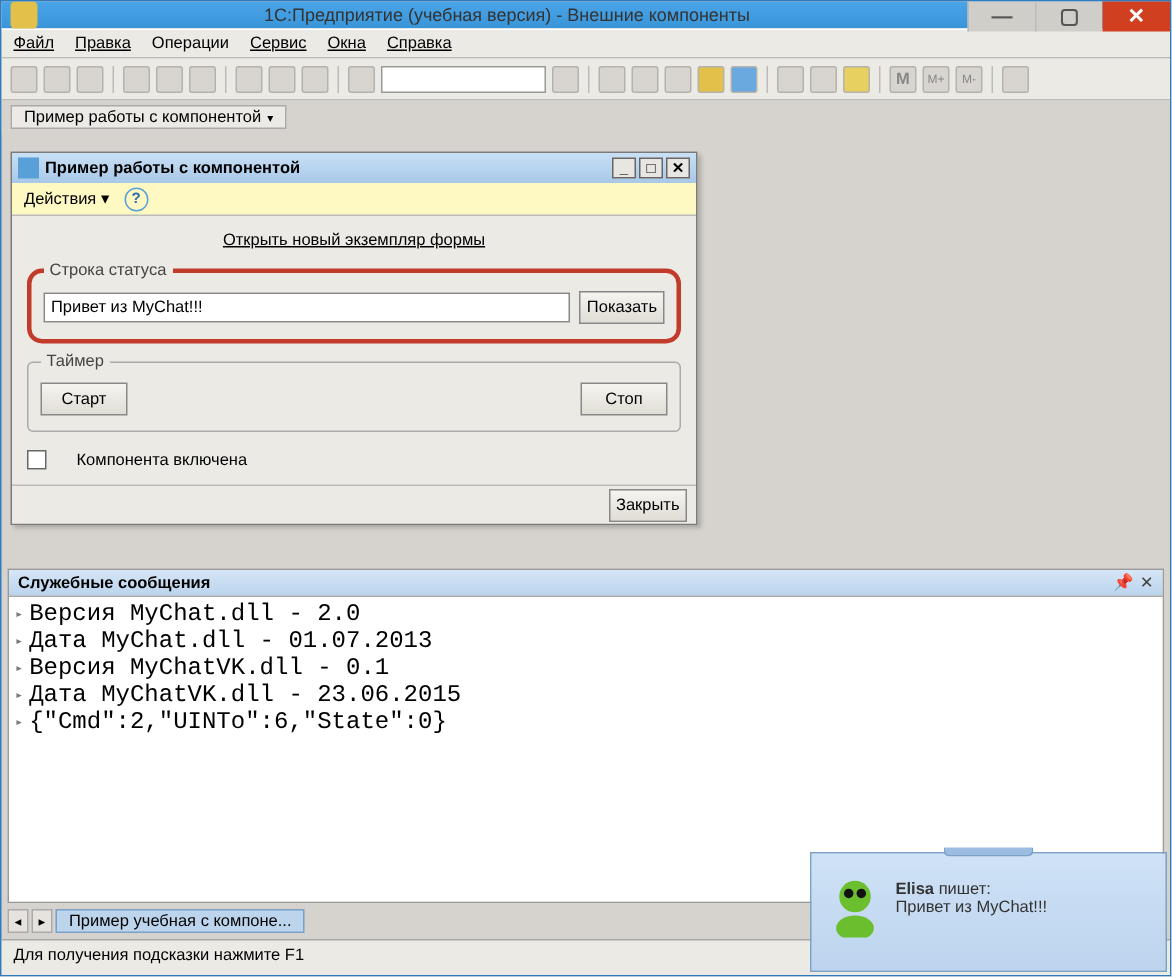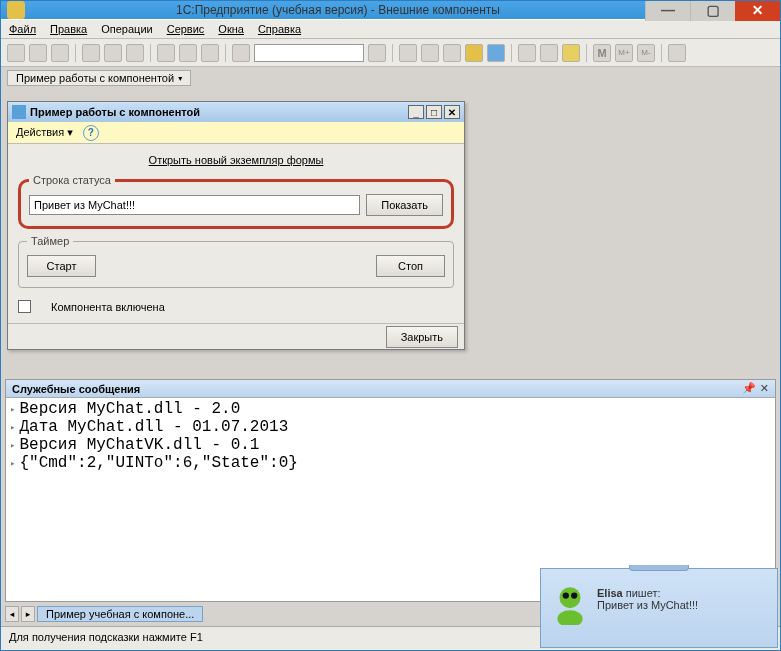--- a/index.html
+++ b/index.html
@@ -30,22 +30,22 @@
   .child-bar .act { padding:1px 4px; cursor:default; }
   .child-bar .help { width:16px; height:16px; border:1px solid #5aa0d8; border-radius:8px; color:#2a6cae; font-weight:bold; display:flex; align-items:center; justify-content:center; font-size:10px;}
   .child-body { padding:6px 8px 0 8px; }
   .link-row { text-align:center; padding:4px 0 8px 0; }
   .link-row a { color:#000; text-decoration: underline; font-size:11px; cursor:default; }
   fieldset { border: 3px solid #c23a2a; border-radius:10px; padding:8px 8px 10px 8px; margin-bottom:6px; }
   fieldset.plain { border: 1px solid #aaa; border-radius:4px; }
   legend { font-size:11px; color:#444; padding:0 4px; }
   .row { display:flex; gap:6px; align-items:center; }
   .txt { flex:1; height:20px; border:1px solid #888; padding:2px 4px; font-size:11px; background:#fff; }
-  .btn { height:22px; padding:0 14px; border:1px solid #888; background:linear-gradient(#f6f4ef,#e0ddd6); font-size:11px; cursor:default; }
-  .btn.small { width:69px; }
+  .btn { height:22px; padding:0 4px; border:1px solid #888; background:linear-gradient(#f6f4ef,#e0ddd6); font-size:11px; cursor:default; }
+  .btn.small { width:58px; }
   .row.spread { justify-content:space-between; }
   .chk-row { padding:6px 2px 10px 2px; display:flex; align-items:center; gap:20px; }
   .chk { width:13px; height:13px; border:1px solid #666; background:#fff; }
   .child-footer { height:26px; background:#eceae5; border-top:1px solid #bbb; display:flex; justify-content:flex-end; align-items:center; padding:0 6px; }
   .msg-pane { position:absolute; left:0; right:0; top:278px; bottom:0; border:1px solid #9a9a9a; background:#eceae5; display:flex; flex-direction:column; }
   .msg-title { height:18px; background:linear-gradient(#d6e6f6,#bad4ee); font-weight:bold; padding:2px 6px; font-size:11px; display:flex; align-items:center; justify-content:space-between; border-bottom:1px solid #aaa; }
   .msg-title .mbtns { display:flex; gap:4px; font-weight:normal; color:#444; font-size:11px; }
   .msg-body { flex:1; background:#fff; padding:2px 4px; overflow:auto; font-family: "Courier New", monospace; font-size:16px; }
   .msg-line::before { content:"▸"; color:#7a7a7a; margin-right:4px; font-size:9px; display:inline-block; vertical-align:1px;}
   .bottom-tabs { position:absolute; left:4px; bottom:26px; height:20px; display:flex; align-items:center; gap:2px; }
@@ -170,20 +170,21 @@
         <span>Служебные сообщения</span>
         <span class="mbtns">
           <span>📌</span>
           <span>✕</span>
         </span>
       </div>
       <div class="msg-body">
         <div class="msg-line">Версия MyChat.dll - 2.0</div>
         <div class="msg-line">Дата MyChat.dll - 01.07.2013</div>
         <div class="msg-line">Версия MyChatVK.dll - 0.1</div>
+        <div class="msg-line">Дата MyChatVK.dll - 23.06.2015</div>
         <div class="msg-line">{"Cmd":2,"UINTo":6,"State":0}</div>
       </div>
     </div>
 
   </div>
 
   <div class="bottom-tabs">
     <div class="arrow">◂</div>
     <div class="arrow">▸</div>
     <div class="btab">Пример учебная с компоне...</div>

